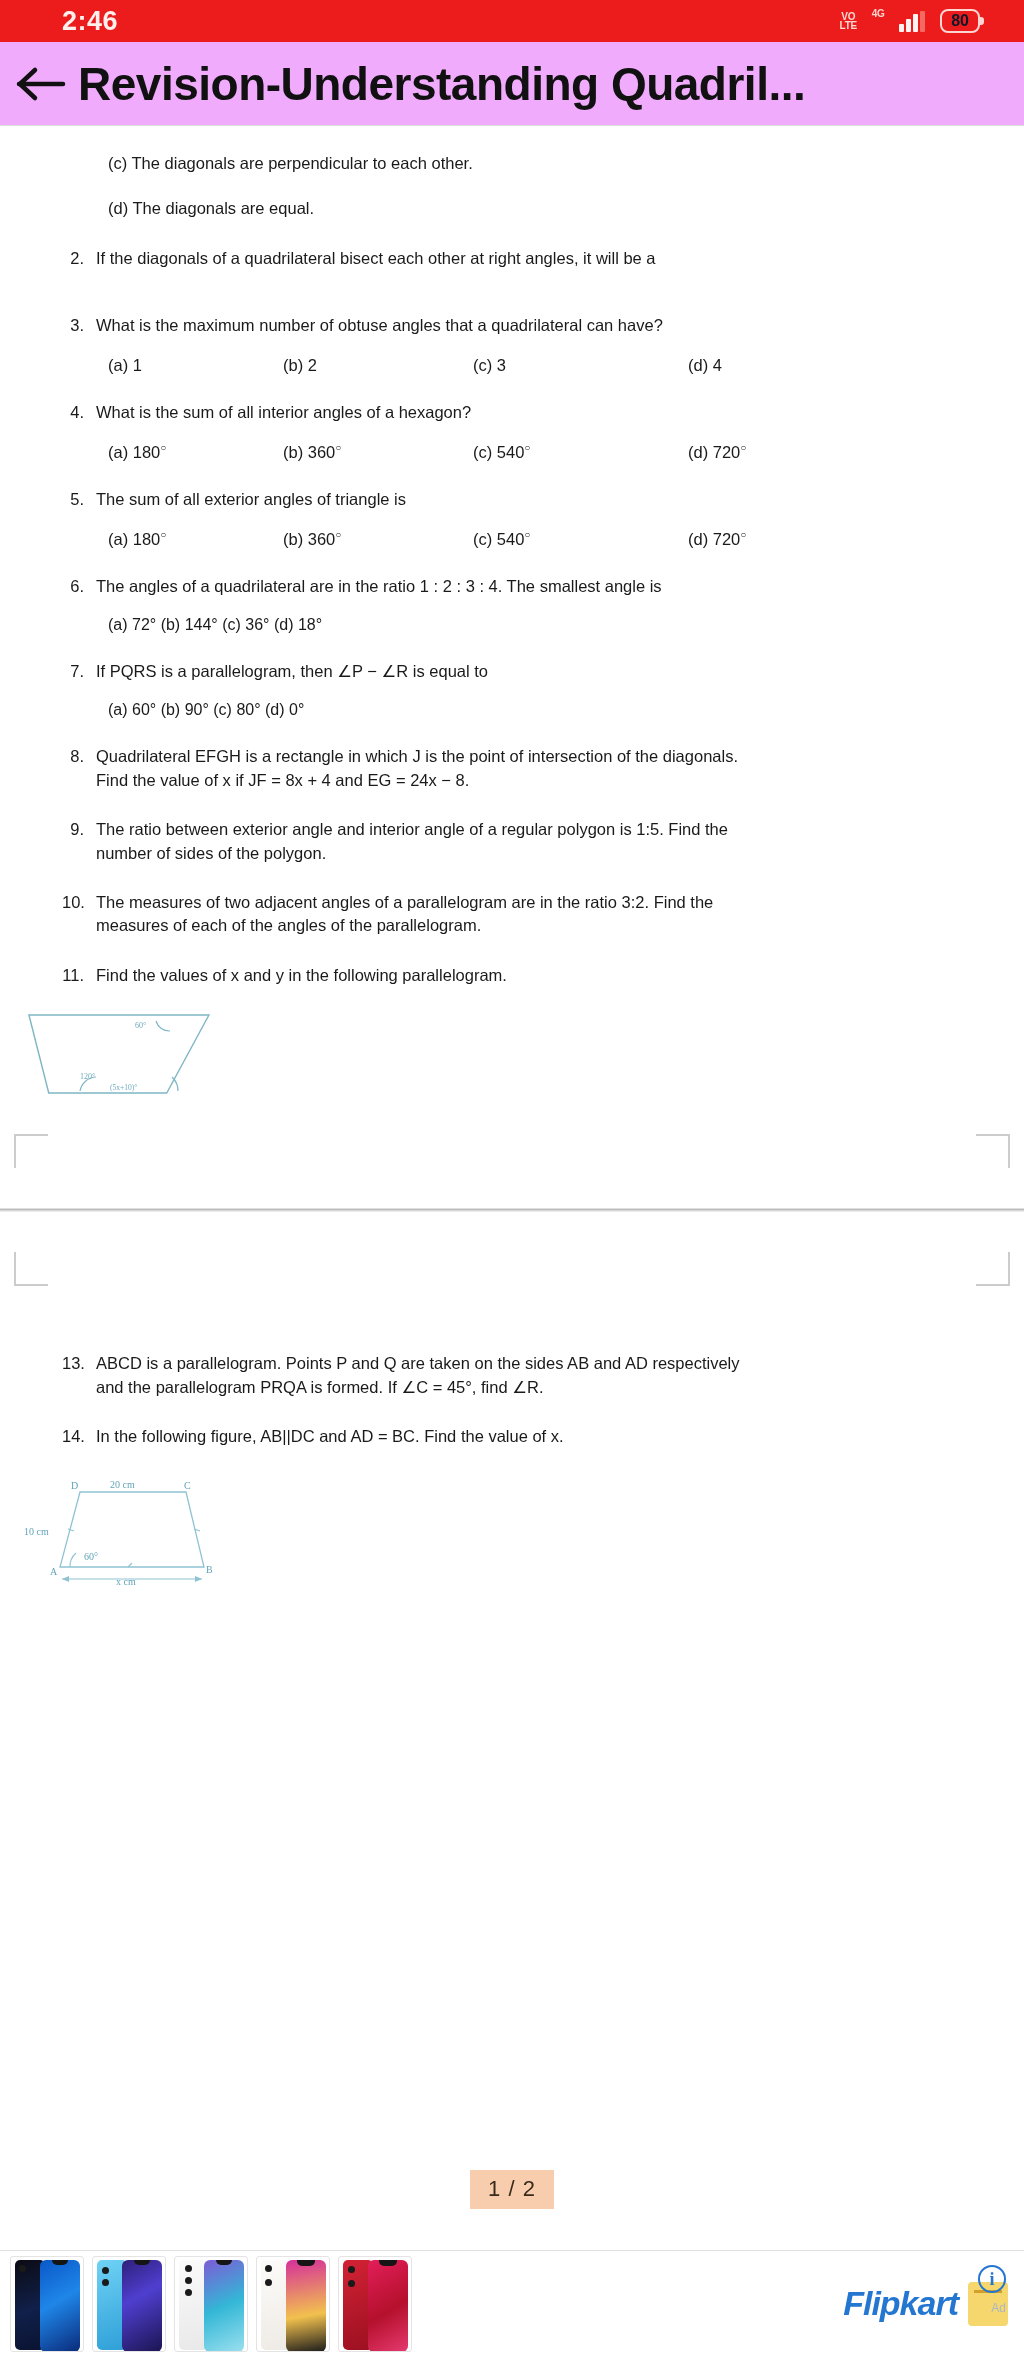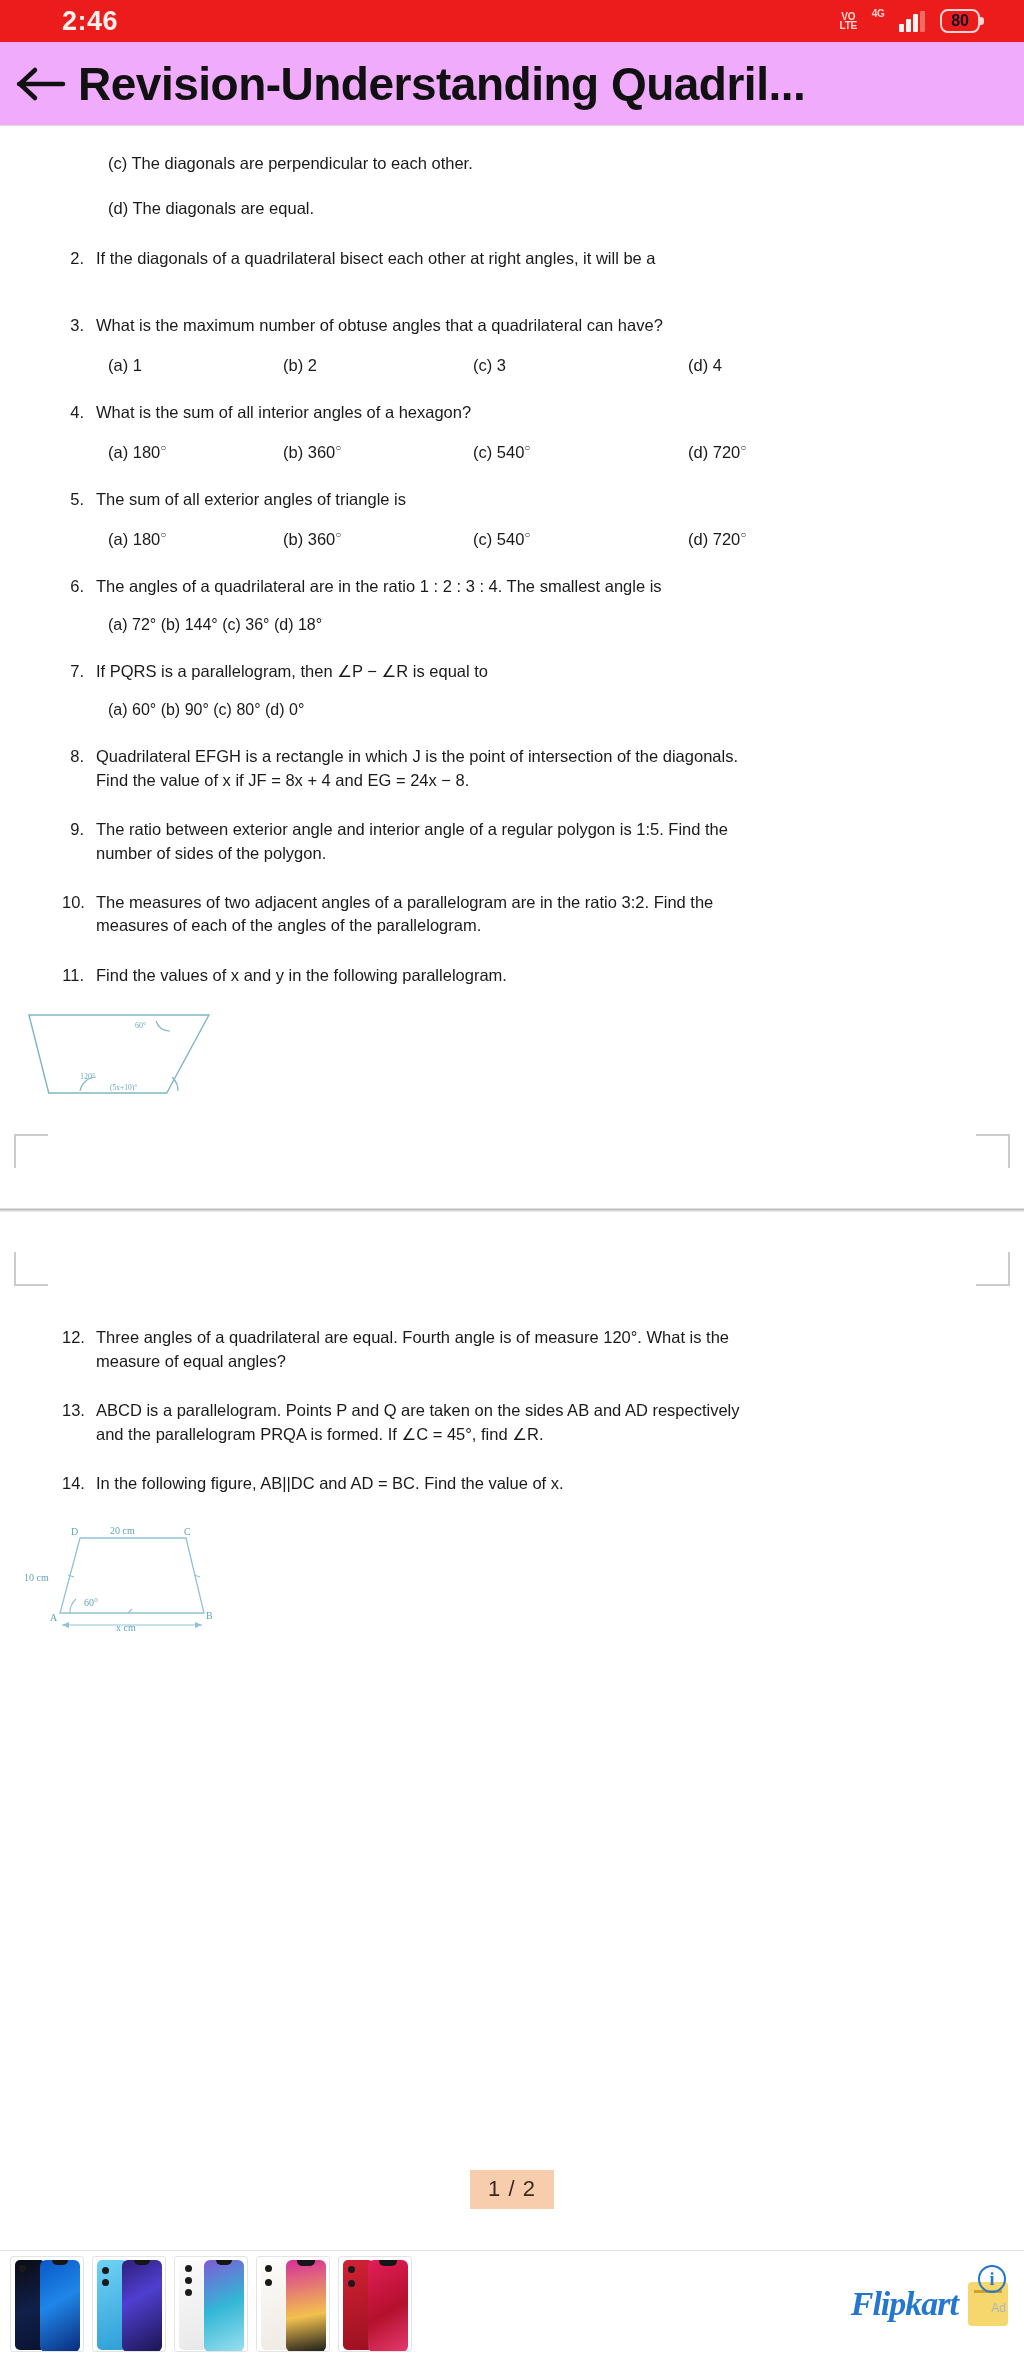--- a/index.html
+++ b/index.html
@@ -234,21 +234,21 @@
     display: flex;
     align-items: center;
     gap: 10px;
     padding-right: 6px;
   }
   .flipkart {
     color: #2477d1;
     font-size: 34px;
     font-weight: 700;
     font-style: italic;
-    font-family: Liberation Serif, serif;
+    font-family: Liberation Sans, sans-serif;
     letter-spacing: -1px;
     margin-left: 36px;
   }
   .adbadge {
     width: 40px; height: 44px;
     background: #f5d76e;
     border-radius: 4px;
     position: relative;
   }
   .adbadge::after {
@@ -458,29 +458,20 @@
     <div class="marks">
       <div class="mark tl"></div>
       <div class="mark tr"></div>
       <div class="hdivider"></div>
       <div class="mark bl"></div>
       <div class="mark br"></div>
     </div>
 
     <div class="sp-30"></div>
 
-    <div class="q-block">
-      <div class="qrow">
-        <span class="qnum">12.</span>
-        <span class="qtext">
-          <span>Three angles of a quadrilateral are equal. Fourth angle is of measure 120°. What is the</span><br>
-          <span>measure of equal angles?</span>
-        </span>
-      </div>
-    </div>
 
     <div class="sp-26"></div>
 
     <div class="q-block">
       <div class="qrow">
         <span class="qnum">13.</span>
         <span class="qtext">
           <span>ABCD is a parallelogram. Points P and Q are taken on the sides AB and AD respectively</span><br>
           <span>and the parallelogram PRQA is formed. If ∠C = 45°, find ∠R.</span>
         </span>

